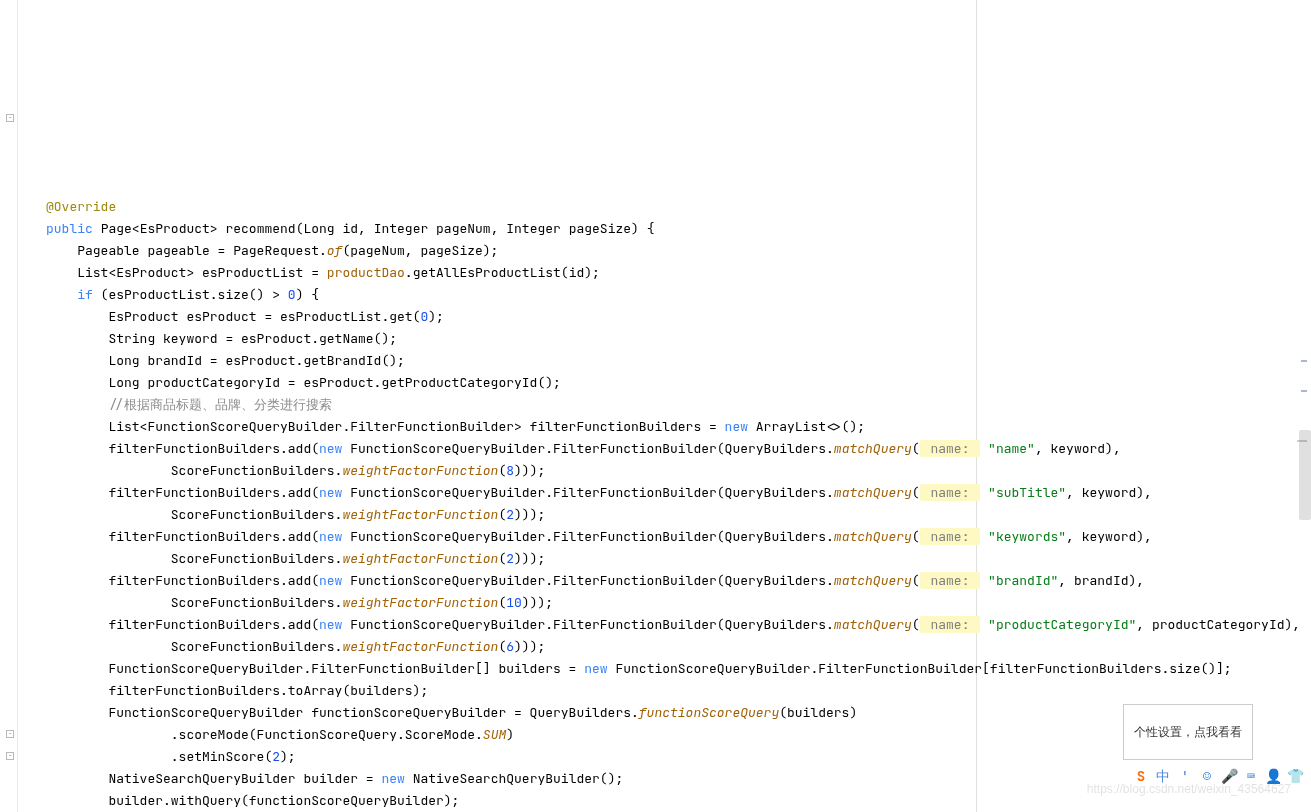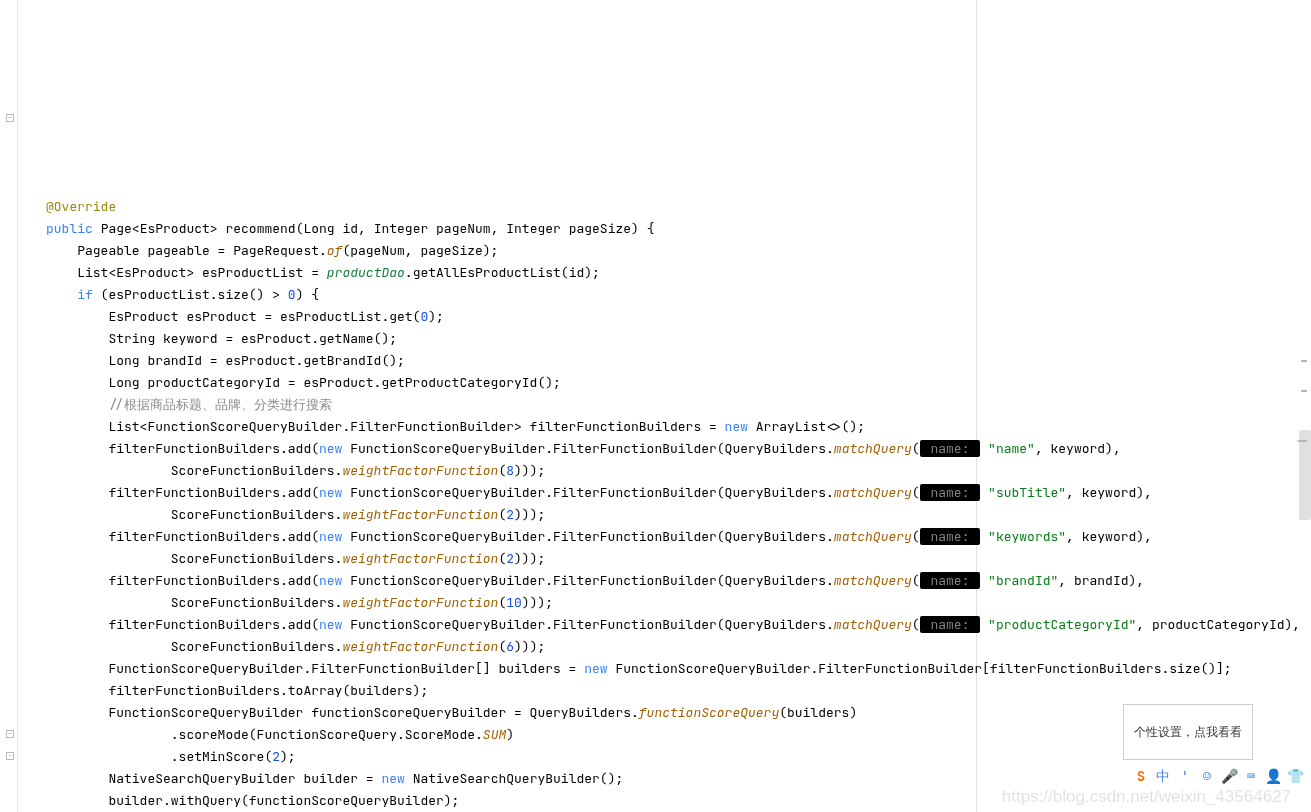--- a/index.html
+++ b/index.html
@@ -30,26 +30,26 @@
   border: 1px solid #b9b9b9;
   background: #fff;
   font-size: 7px;
   line-height: 6px;
   text-align: center;
   color: #888;
 }
 .kw { color: #3b82f6; }
 .ann { color: #9e880d; }
 .staticm { font-style: italic; color: #a16207; }
-.field { color: #15803d; font-style: italic; }
+.field { color: #a16207; }
 .str { color: #067d17; }
 .num { color: #1750eb; }
 .com { color: #8c8c8c; margin-top: 32px; }
 .pname {
-  background: #000000;
+  background: #fef9c3;
   color: #808080;
   padding: 0 3px;
   border-radius: 2px;
 }
 .plain { color: #000; }
 .minimap {
   position: fixed;
   right: 2px; top: 0;
   width: 16px; height: 100%;
 }
@@ -82,24 +82,24 @@
   align-items: center;
 }
 .ime-bar .ime-icon {
   width: 16px; height: 16px;
   font-size: 14px;
   text-align: center;
   line-height: 16px;
 }
 .watermark {
   position: fixed;
-  right: 20px; bottom: 4px;
+  right: 20px; bottom: 12px;
   color: rgba(0,0,0,0.12);
   font-family: Arial, sans-serif;
-  font-size: 17px;
+  font-size: 12px;
   white-space: nowrap;
 }
 .vsep {
   position: fixed;
   top: 0; bottom: 0;
   left: 976px;
   width: 1px;
   background: #e0e0e0;
 }
 .top-warn {

